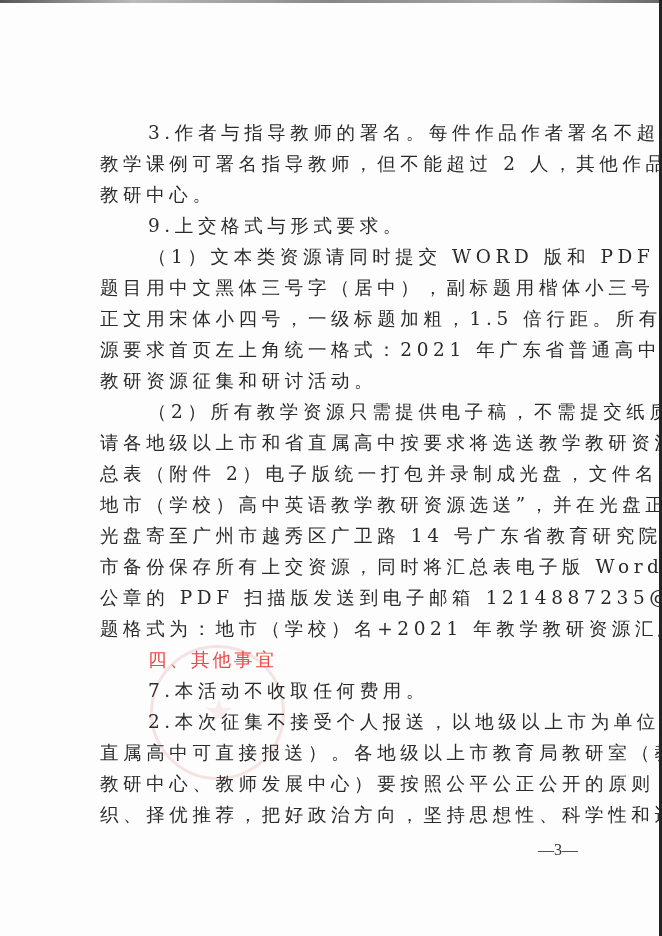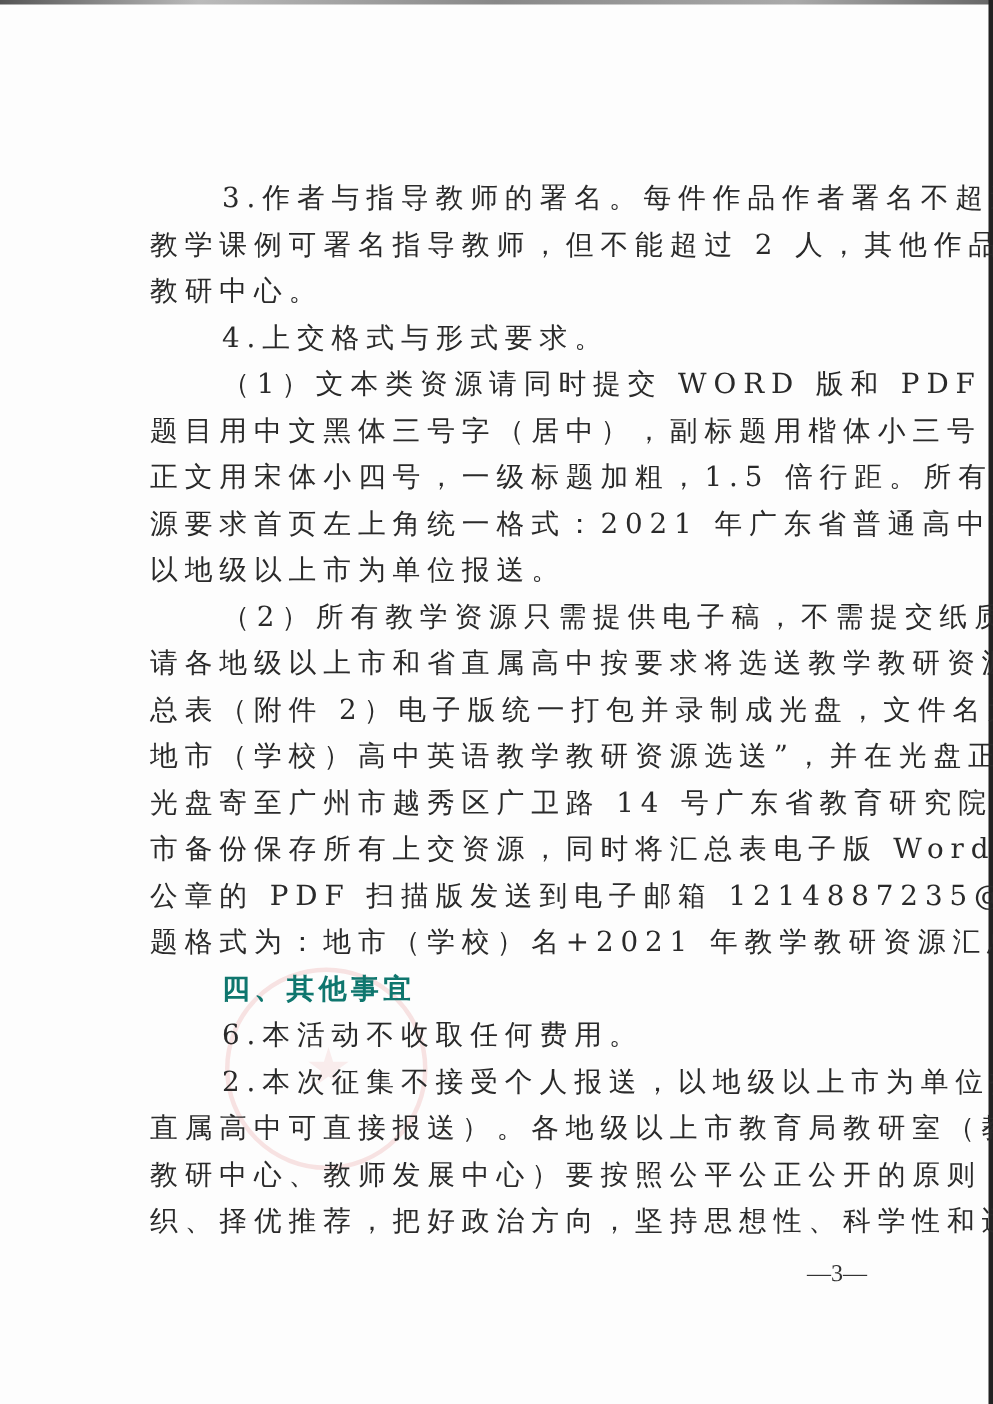--- a/index.html
+++ b/index.html
@@ -20,52 +20,52 @@
     content:""; position:absolute; left:52px; top:50px; width:28px; height:28px;
     background:rgba(220,90,90,0.10);
     clip-path:polygon(50% 0%,61% 35%,98% 35%,68% 57%,79% 91%,50% 70%,21% 91%,32% 57%,2% 35%,39% 35%);
   }
   .line {
     position:absolute; left:100px; width:486px; height:30px;
     font-size:18.5px; line-height:30px; white-space:nowrap;
     letter-spacing:4.6px; overflow:visible;
   }
   .indent { left:148px; width:438px; }
-  .heading { font-family:"DejaVu Sans","Liberation Sans",sans-serif; font-weight:bold; color:#0f766e; letter-spacing:3px; }
+  .heading { font-family:"DejaVu Sans","Liberation Sans",sans-serif; font-weight:normal; color:#ef4444; letter-spacing:3px; }
   .page-number {
     position:absolute; left:538px; top:841px; font-size:16px;
     font-family:"Liberation Serif",serif; color:#333; letter-spacing:0;
   }
 </style>
 </head>
 <body>
 
 <div class="top-edge"></div>
 <div class="right-edge"></div>
 <div class="seal"></div>
 
 <div>
   <div class="line indent" style="top:118px">3.作者与指导教师的署名。每件作品作者署名不超过 3 人，</div>
   <div class="line" style="top:149px">教学课例可署名指导教师，但不能超过 2 人，其他作品不能署名</div>
   <div class="line" style="top:180px">教研中心。</div>
-  <div class="line indent" style="top:211px">4.上交格式与形式要求。</div>
+  <div class="line indent" style="top:211px">9.上交格式与形式要求。</div>
   <div class="line indent" style="top:242px">（1）文本类资源请同时提交 WORD 版和 PDF 版：A4 纸格式，</div>
   <div class="line" style="top:273px">题目用中文黑体三号字（居中），副标题用楷体小三号（居中），</div>
   <div class="line" style="top:304px">正文用宋体小四号，一级标题加粗，1.5 倍行距。所有文本类资</div>
   <div class="line" style="top:335px">源要求首页左上角统一格式：2021 年广东省普通高中英语教学</div>
-  <div class="line" style="top:366px">以地级以上市为单位报送。</div>
+  <div class="line" style="top:366px">教研资源征集和研讨活动。</div>
   <div class="line indent" style="top:397px">（2）所有教学资源只需提供电子稿，不需提交纸质版稿件。</div>
   <div class="line" style="top:428px">请各地级以上市和省直属高中按要求将选送教学教研资源及汇</div>
   <div class="line" style="top:459px">总表（附件 2）电子版统一打包并录制成光盘，文件名为：“某</div>
   <div class="line" style="top:490px">地市（学校）高中英语教学教研资源选送”，并在光盘正面注明。</div>
   <div class="line" style="top:521px">光盘寄至广州市越秀区广卫路 14 号广东省教育研究院。请各地</div>
   <div class="line" style="top:552px">市备份保存所有上交资源，同时将汇总表电子版 Word 版和加盖</div>
   <div class="line" style="top:583px">公章的 PDF 扫描版发送到电子邮箱 1214887235@qq.com，邮件主</div>
   <div class="line" style="top:614px">题格式为：地市（学校）名+2021 年教学教研资源汇总表。</div>
   <div class="line indent heading" style="top:645px">四、其他事宜</div>
-  <div class="line indent" style="top:676px">6.本活动不收取任何费用。</div>
+  <div class="line indent" style="top:676px">7.本活动不收取任何费用。</div>
   <div class="line indent" style="top:707px">2.本次征集不接受个人报送，以地级以上市为单位报送（省</div>
   <div class="line" style="top:738px">直属高中可直接报送）。各地级以上市教育局教研室（教科院、</div>
   <div class="line" style="top:769px">教研中心、教师发展中心）要按照公平公正公开的原则，积极组</div>
   <div class="line" style="top:800px">织、择优推荐，把好政治方向，坚持思想性、科学性和适宜性相</div>
 </div>
 
 <div class="page-number">—3—</div>
 
 </body></html>

